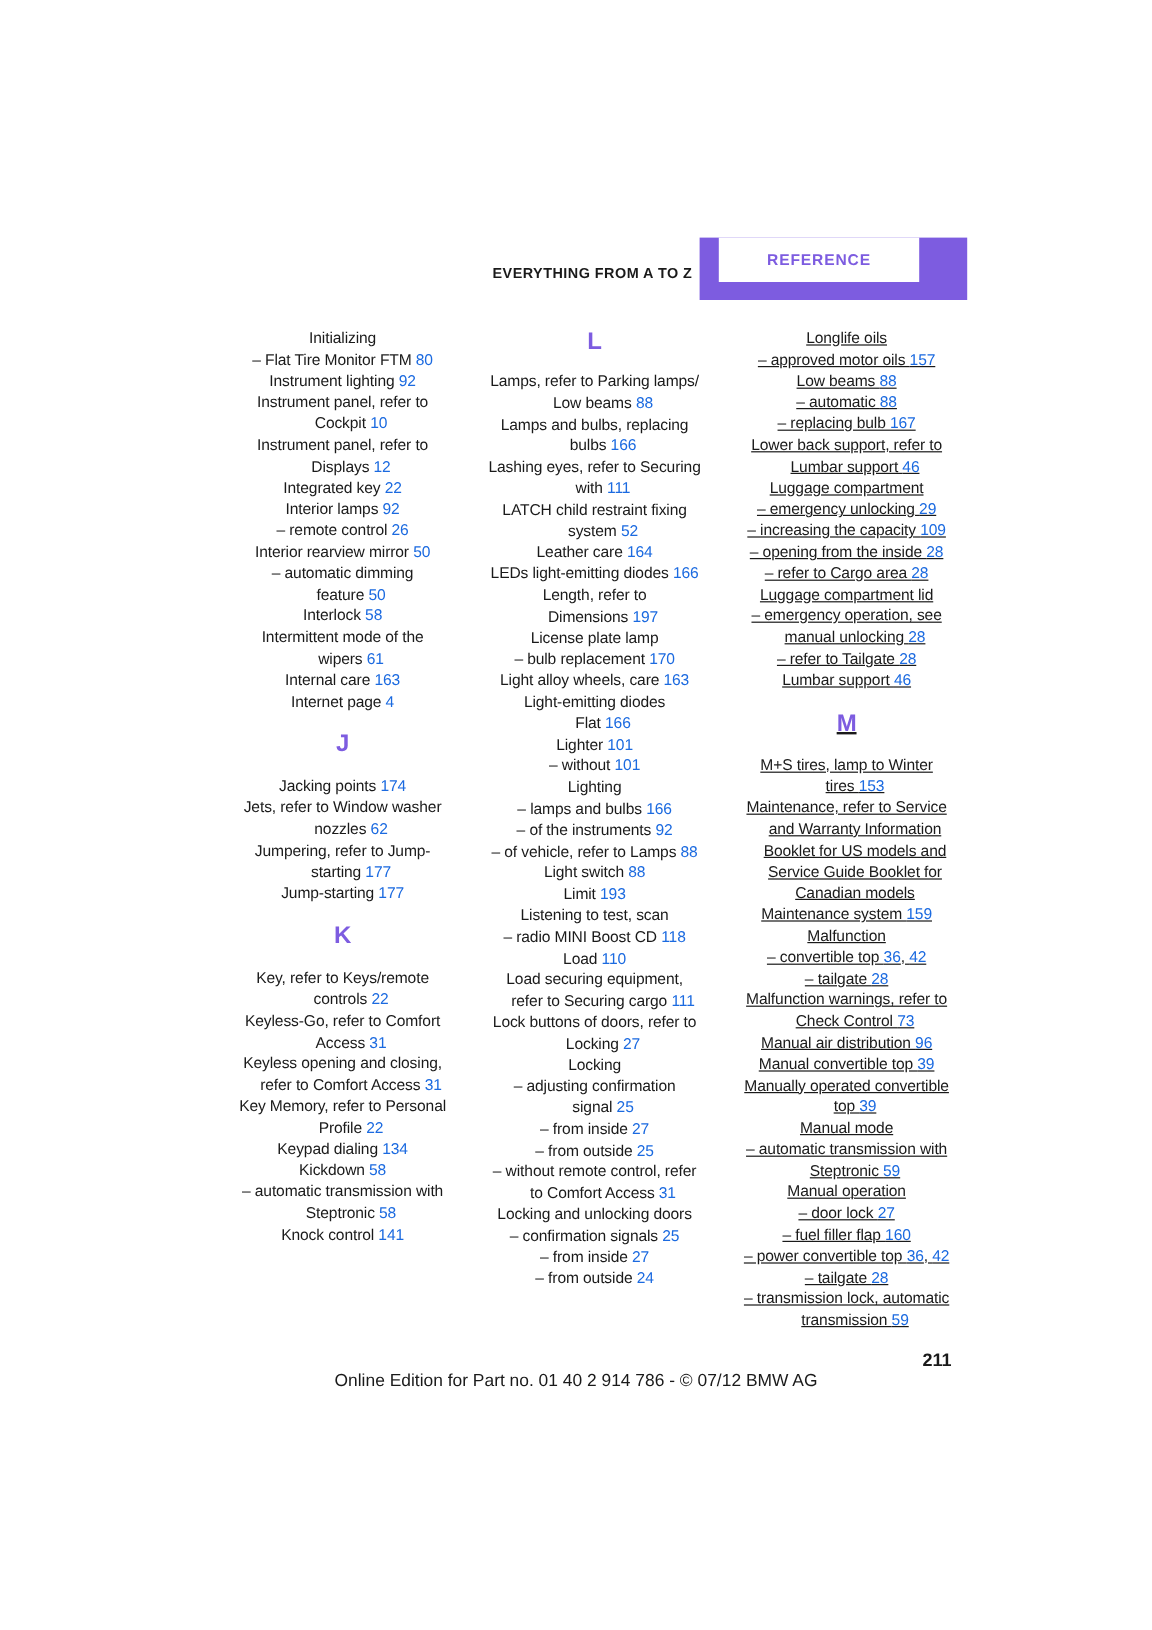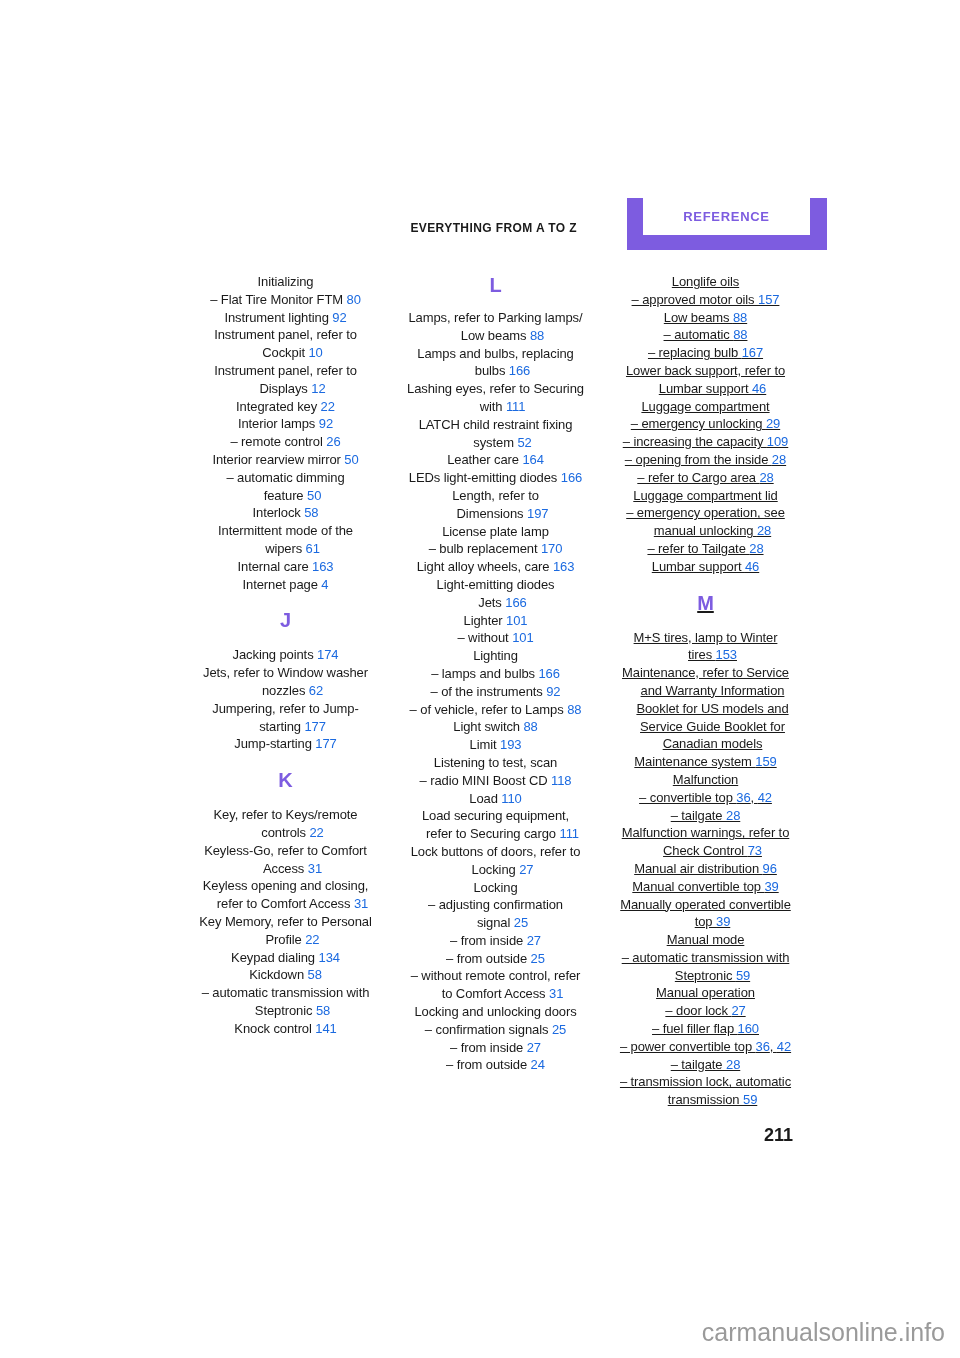--- a/index.html
+++ b/index.html
@@ -12,21 +12,21 @@
   .page {
     position:relative; width:960px; height:1358px; background:#ffffff;
     font-family:"Liberation Sans", sans-serif; color:var(--body); overflow:hidden;
   }
   .section-label {
     position:absolute; top:221px; right:383px;
     font-size:12px; font-weight:bold; letter-spacing:0.4px; color:var(--body);
     white-space:nowrap;
   }
   .ref-tab {
-    position:absolute; left:627px; top:198px; width:200px; height:52px;
+    position:absolute; left:583px; top:198px; width:223px; height:52px;
     background:var(--accent);
   }
   .ref-tab-notch {
     position:absolute; left:16px; top:0; width:167px; height:37px; background:#ffffff;
     display:flex; align-items:center; justify-content:center;
   }
   .ref-tab-label {
     color:var(--accent); font-weight:bold; font-size:13px; letter-spacing:0.7px;
     white-space:nowrap;
   }
@@ -40,21 +40,21 @@
   .line { white-space:nowrap; }
   .line.indent { padding-left:14px; }
   .pageref { color:var(--link); }
   .letter {
     color:var(--accent); font-weight:bold; font-size:20px; line-height:24px;
     margin:15px 0 14px 0;
   }
   .col .letter:first-child { margin-top:0; margin-bottom:12px; }
   .footer-page {
     position:absolute; top:1125px; right:167px;
-    font-size:18px; font-weight:bold; color:var(--body);margin-left:28px;
+    font-size:15px; font-weight:bold; color:var(--body);margin-left:28px;
   }
   .footer-note {
     position:absolute; top:1143px; left:0; width:100%; text-align:center;
     font-size:14.5px; color:var(--body); white-space:nowrap;
   }
   .watermark {
     position:absolute; top:1318px; right:15px;
     font-size:25px; color:var(--wm); white-space:nowrap;
   }
 </style>
@@ -123,21 +123,21 @@
       <div class="line"><span class="txt">LATCH child restraint fixing</span></div>
       <div class="line indent"><span class="txt">system </span><span class="pageref">52</span></div>
       <div class="line"><span class="txt">Leather care </span><span class="pageref">164</span></div>
       <div class="line"><span class="txt">LEDs light-emitting diodes </span><span class="pageref">166</span></div>
       <div class="line"><span class="txt">Length, refer to</span></div>
       <div class="line indent"><span class="txt">Dimensions </span><span class="pageref">197</span></div>
       <div class="line"><span class="txt">License plate lamp</span></div>
       <div class="line"><span class="txt">– bulb replacement </span><span class="pageref">170</span></div>
       <div class="line"><span class="txt">Light alloy wheels, care </span><span class="pageref">163</span></div>
       <div class="line"><span class="txt">Light-emitting diodes</span></div>
-      <div class="line indent"><span class="txt">Jets </span><span class="pageref">166</span></div>
+      <div class="line indent"><span class="txt">Flat </span><span class="pageref">166</span></div>
       <div class="line"><span class="txt">Lighter </span><span class="pageref">101</span></div>
       <div class="line"><span class="txt">– without </span><span class="pageref">101</span></div>
       <div class="line"><span class="txt">Lighting</span></div>
       <div class="line"><span class="txt">– lamps and bulbs </span><span class="pageref">166</span></div>
       <div class="line"><span class="txt">– of the instruments </span><span class="pageref">92</span></div>
       <div class="line"><span class="txt">– of vehicle, refer to Lamps </span><span class="pageref">88</span></div>
       <div class="line"><span class="txt">Light switch </span><span class="pageref">88</span></div>
       <div class="line"><span class="txt">Limit </span><span class="pageref">193</span></div>
       <div class="line"><span class="txt">Listening to test, scan</span></div>
       <div class="line"><span class="txt">– radio MINI Boost CD </span><span class="pageref">118</span></div>
@@ -201,16 +201,16 @@
       <div class="line"><span class="txt">– door lock </span><span class="pageref">27</span></div>
       <div class="line"><span class="txt">– fuel filler flap </span><span class="pageref">160</span></div>
       <div class="line"><span class="txt">– power convertible top </span><span class="pageref">36</span><span class="txt">, </span><span class="pageref">42</span></div>
       <div class="line"><span class="txt">– tailgate </span><span class="pageref">28</span></div>
       <div class="line"><span class="txt">– transmission lock, automatic</span></div>
       <div class="line indent"><span class="txt">transmission </span><span class="pageref">59</span></div>
     </div>
 
   <div class="footer-page">211</div>
 
-
-  <div class="watermark">carmanualsonline.info</div>
+  <div class="footer-note">Online Edition for Part no. 01 40 2 914 786 - © 07/12 BMW AG</div>
+
 
 </div>
 
 </body></html>

